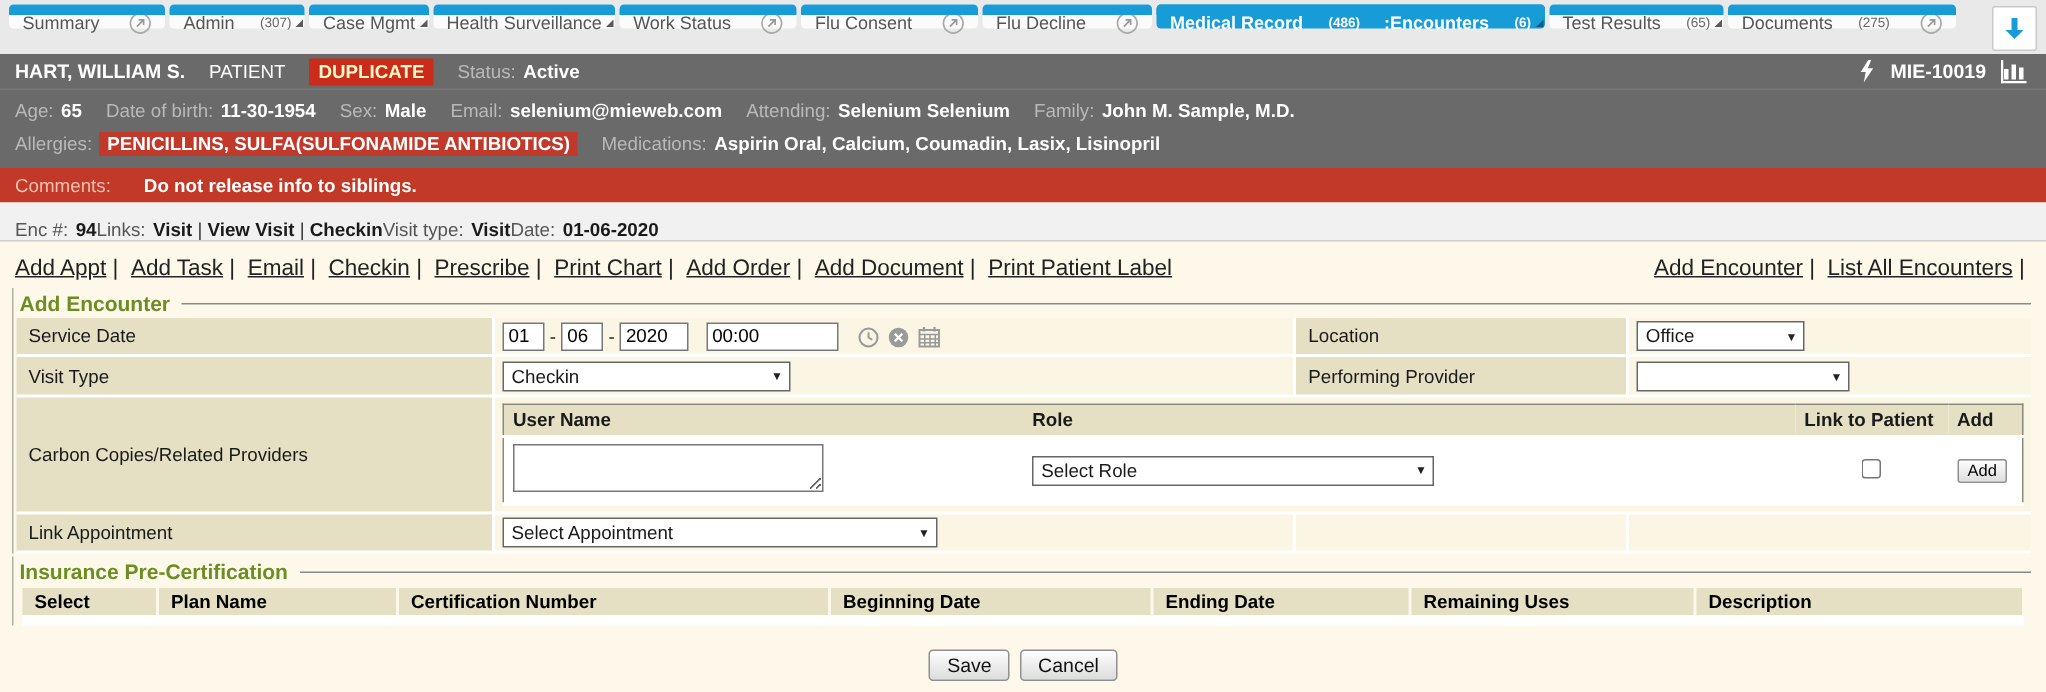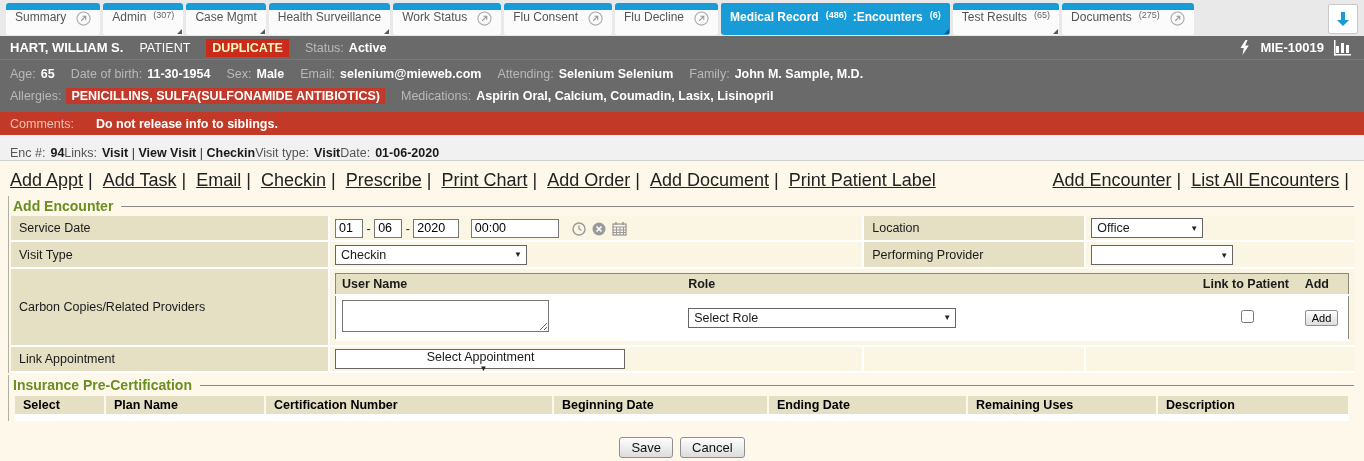--- a/index.html
+++ b/index.html
@@ -1,21 +1,21 @@
 <!DOCTYPE html>
 <html><head>
 <meta charset="utf-8">
 <style>
   * { margin:0; padding:0; box-sizing:border-box; }
   html,body { width:1364px; height:461px; overflow:hidden; font-family:"Liberation Sans", sans-serif; background:#fdf8e9; }
 
   
   .tabbar { height:36px; background:#e9e9e9; display:flex; align-items:flex-start; gap:3px; padding:3px 6px 0 6px; }
-  .tab { position:relative; height:32px; background:#fbfbfb; border-radius:3px; padding:8px 9px 0 9px;
-         display:flex; gap:10px; cursor:pointer; white-space:nowrap; }
+  .tab { position:relative; height:16px; background:#fbfbfb; border-radius:3px; padding:8px 9px 0 9px;
+         display:flex; align-items:center; gap:20px; cursor:pointer; white-space:nowrap; }
   .tab::before { content:""; position:absolute; top:0; left:0; right:0; height:7px; background:#189cd8; border-radius:3px 3px 0 0; }
   .tab .tab-label { font-size:12px; color:#555; line-height:1; }
   .tab .cnt { font-size:9px; color:#666; line-height:1; margin-left:-3px; }
   .tab.active { background:#189cd8; }
   .tab.active .tab-label, .tab.active .cnt { color:#fff; font-weight:bold; }
   .tab .fold { position:absolute; right:1px; bottom:1px; width:0; height:0;
                border-left:5px solid transparent; border-bottom:5px solid #5a5a5a; }
   .tab.active .fold { border-bottom-color:#0c5d82; }
   .popup-ic { display:inline-flex; }
   .tab-spacer { flex:1; }
@@ -41,21 +41,21 @@
   .comments .c-txt { font-weight:bold; }
 
   
   .enc-bar { height:26px; background:#f1f1f1; border-bottom:1px solid #cfcfcf; display:flex; align-items:flex-end; gap:0; padding:0 10px; font-size:12.5px; color:#555; }
   .enc-bar b { color:#1a1a1a; }
   .enc-links { display:flex; gap:0; }
   .enc-links a { color:#1a1a1a; font-weight:bold; text-decoration:none; cursor:pointer; }
   .enc-links a:not(:last-child)::after { content:" | "; font-weight:normal; color:#333; white-space:pre; }
 
   
-  .linkbar { display:flex; justify-content:space-between; padding:9px 10px 3px 10px; font-size:18px; }
+  .linkbar { display:flex; justify-content:space-between; padding:9px 10px 3px 10px; font-size:15px; }
   .linkbar a { color:#222; text-decoration:underline; cursor:pointer; font-weight:500; }
   .lb-group a:not(:last-child)::after { content:" | "; text-decoration:none; display:inline-block; white-space:pre; color:#222; }
   .lb-right a::after { content:" | "; white-space:pre; display:inline-block; color:#222; }
 
   
   .section { margin:2px 8px 0 8px; border-left:1px solid #b0b0a2; }
   .sec-head { display:flex; align-items:center; gap:8px; padding:2px 2px 2px 4px; height:20px; }
   .sec-title { color:#6b8e23; font-weight:bold; font-size:14px; white-space:nowrap; }
   .sec-rule { flex:1; border-top:1px solid #8a8a8a; }
 
@@ -78,21 +78,21 @@
   table.cc td { padding:4px 6px; background:#fff; }
   .cc-c1 { width:355px; } .cc-c2 { width:530px; } .cc-c3 { width:105px; } .cc-c4 { width:50px; }
   textarea.uname { width:207px; height:32px; border:1px solid #777; font-family:"Liberation Sans",sans-serif; font-size:12px; background:#fff; }
   .btn-sm { font-size:11px; padding:1px 6px; border:1px solid #8f8f8f; border-radius:2px; background:linear-gradient(#fdfdfd,#dedede); cursor:pointer; }
 
   
   table.ins { border-collapse:collapse; width:calc(100% - 12px); margin:1px 4px 0 6px; font-size:12.5px; }
   table.ins th { background:#e5dfc3; text-align:left; font-weight:bold; padding:2px 8px; border-right:2px solid #fdf8e9; height:17px;margin-left:23px; }
   table.ins td { background:#e9e9e9; padding:2px 8px; height:20px; }
   table.ins tr.spacer td { background:#fff; height:7px; padding:0; }
-  .i-c1{width:90px;} .i-c2{width:160px;} .i-c3{width:288px;} .i-c4{width:215px;} .i-c5{width:199px;} .i-c6{width:190px;}
+  .i-c1{width:90px;} .i-c2{width:160px;} .i-c3{width:288px;} .i-c4{width:215px;} .i-c5{width:172px;} .i-c6{width:190px;}
 
   
   .footer { display:flex; justify-content:center; gap:7px; margin-top:16px; }
   .btn { font-size:13px; font-family:"Liberation Sans",sans-serif; padding:2px 11px; border:1px solid #8f8f8f; border-radius:3px;
          background:linear-gradient(#fefefe,#dcdcdc); cursor:pointer; color:#111; }
 </style>
 </head>
 <body>
 
 <div class="tabbar">
@@ -364,21 +364,21 @@
             <td style="text-align:center;"><input type="checkbox" style=""></td>
             <td><button class="btn-sm">Add</button></td>
           </tr>
         </tbody>
             </table>
       </td>
     </tr>
     <tr>
       <td class="flbl">Link Appointment</td>
       <td class="finp">
-        <span class="selectbox" style="width:290px;flex-direction:column;">
+        <span class="selectbox" style="width:290px;">
           <span>Select Appointment</span>
           <span class="caret">▼</span>
         </span>
       </td>
       <td class="finp" style="border-left:2px solid #fff;"></td>
       <td class="finp" style="border-left:2px solid #fff;"></td>
     </tr>
   </tbody>
     </table>
 </div>

